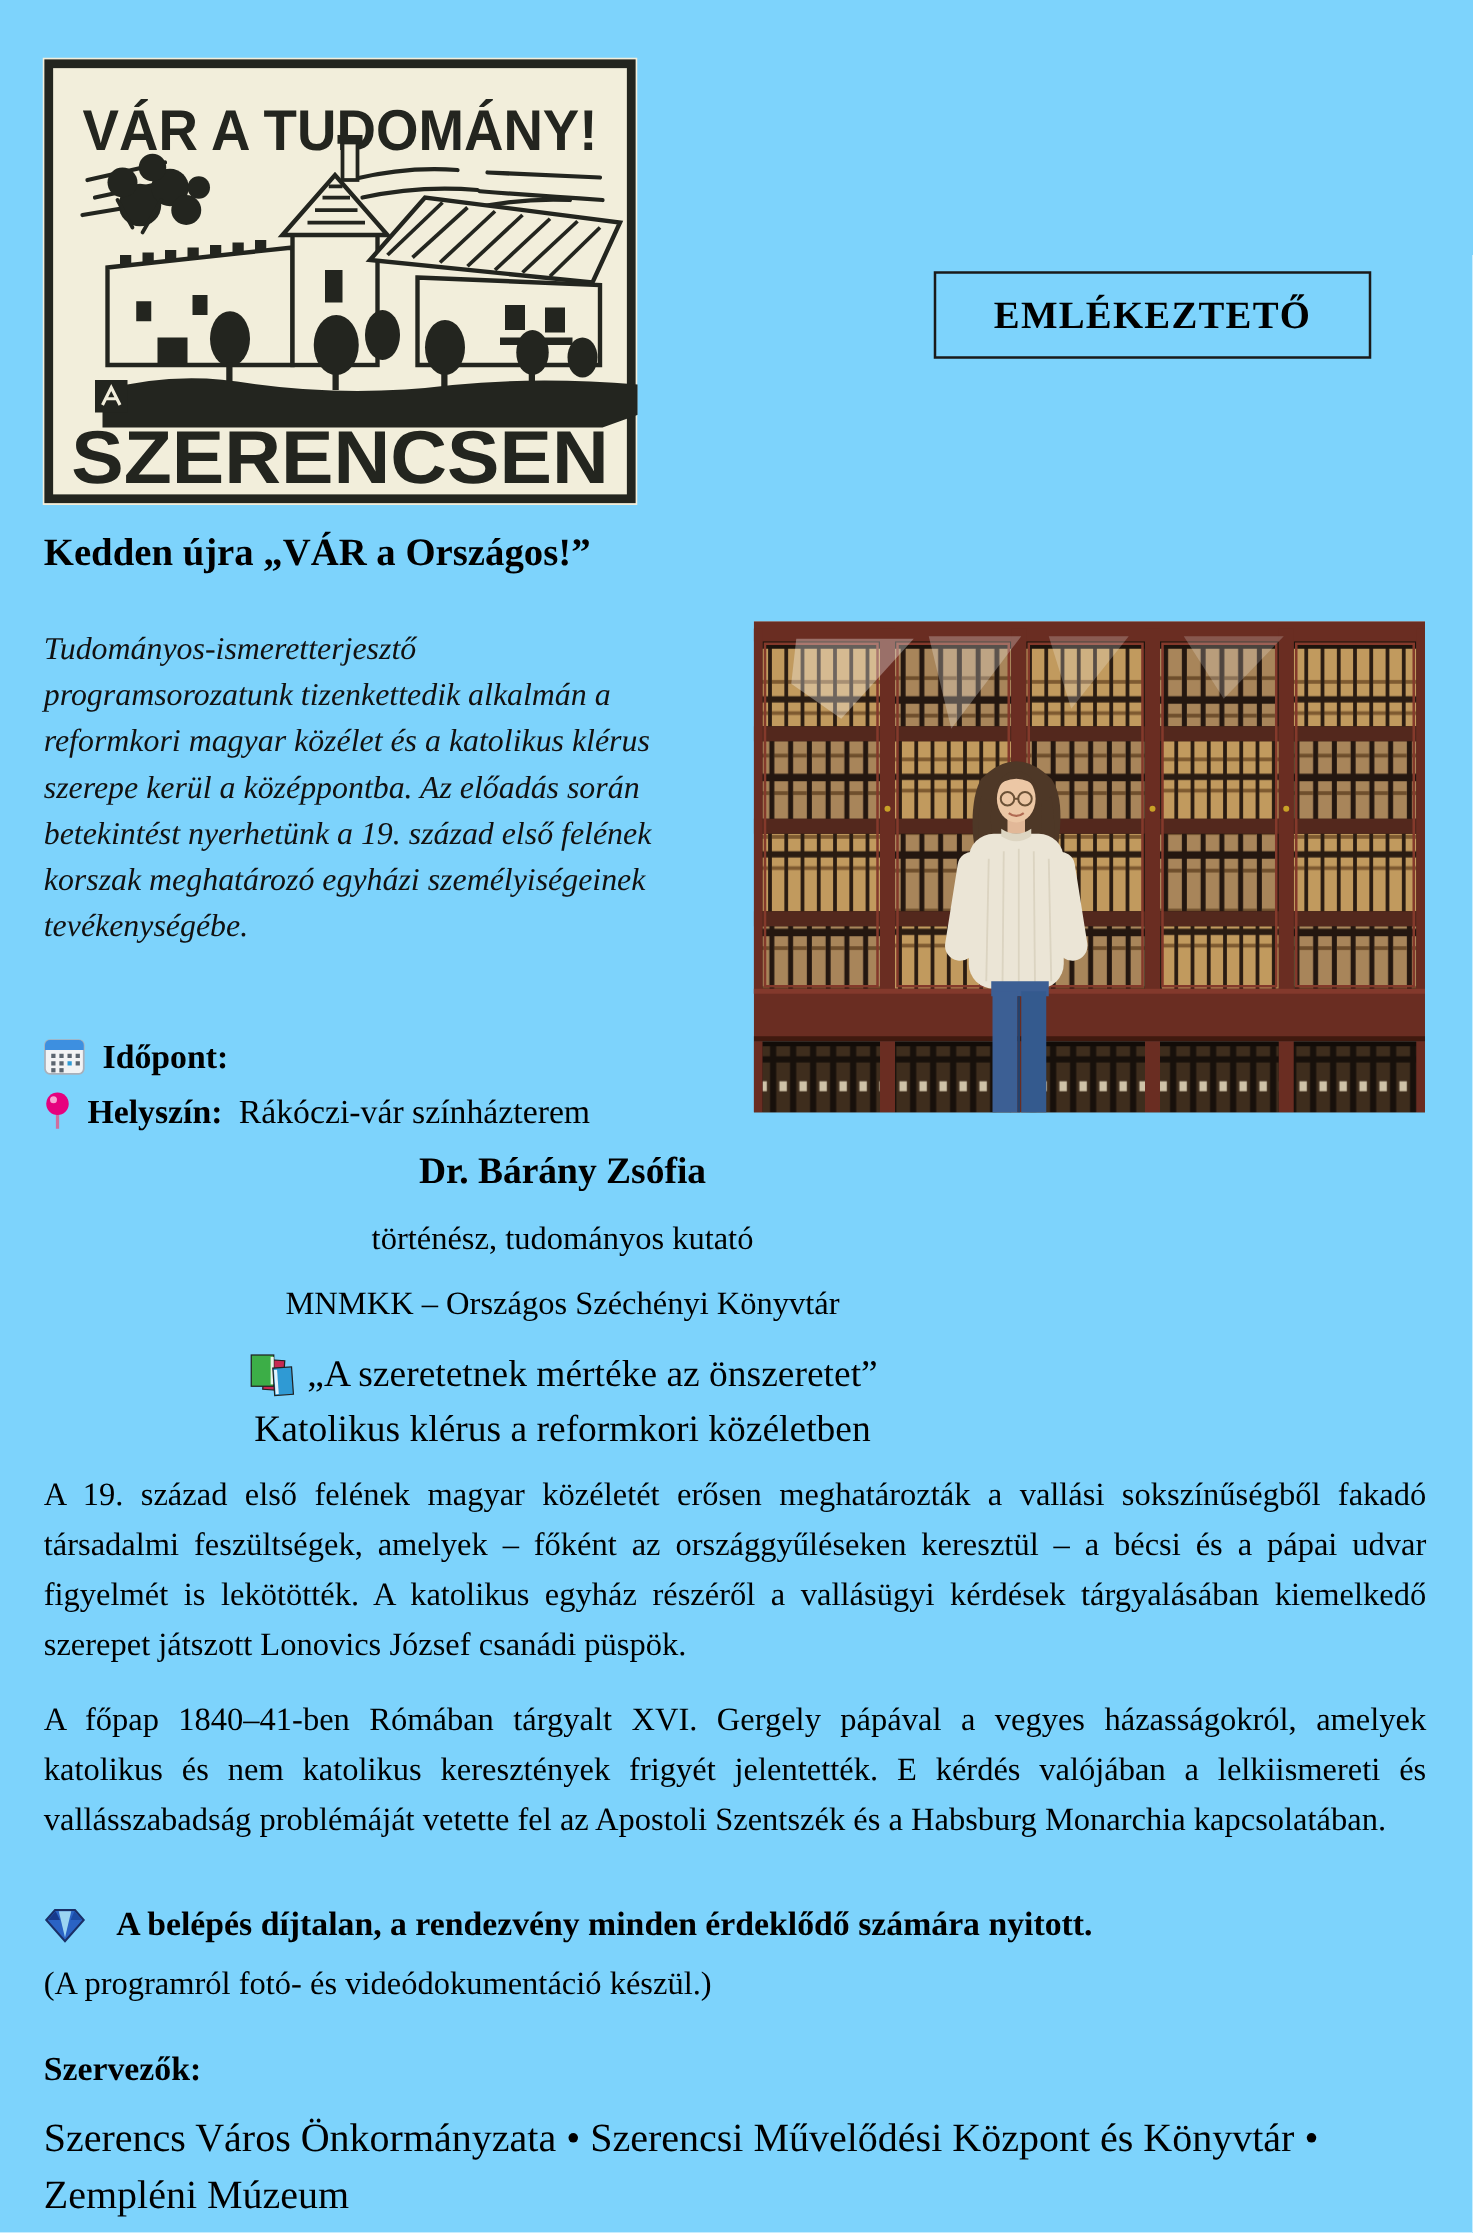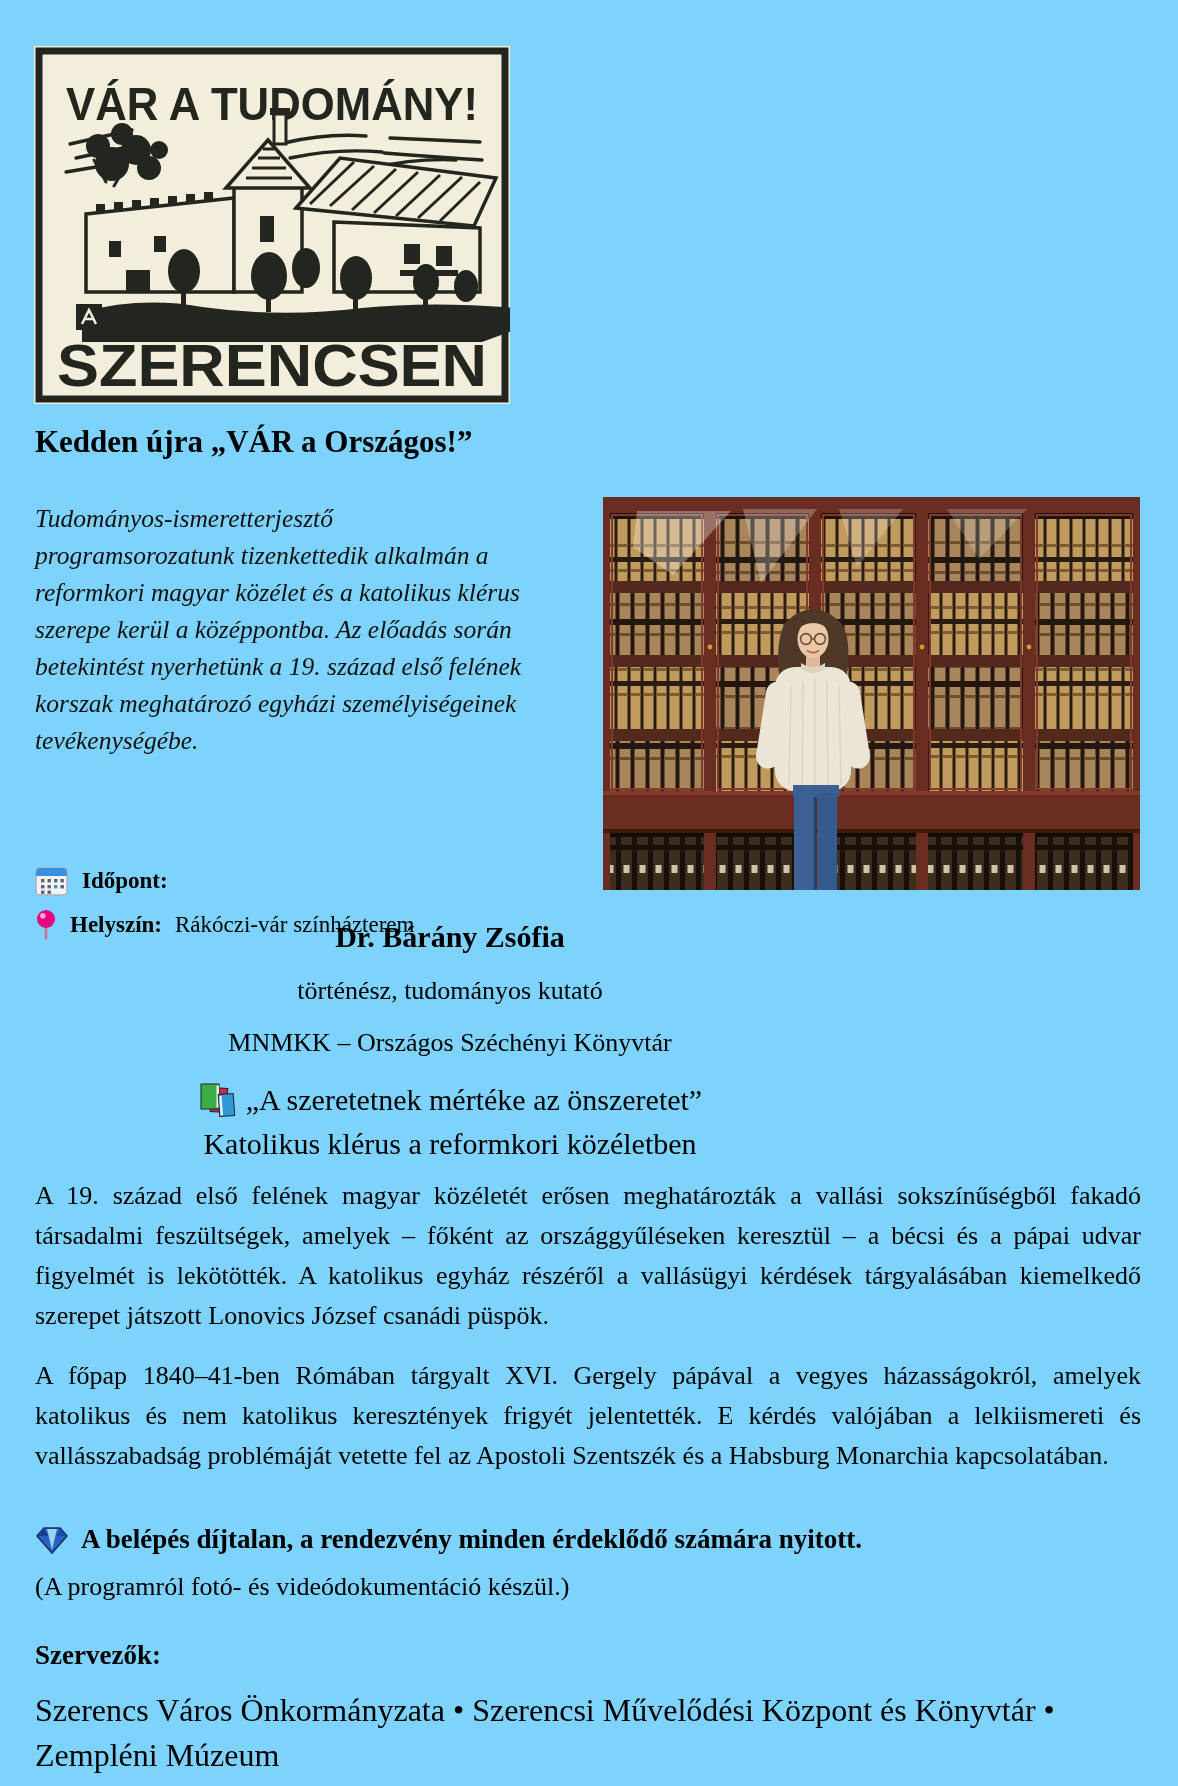--- a/index.html
+++ b/index.html
@@ -16,38 +16,38 @@
         display:flex;align-items:center;justify-content:center;
         font-weight:bold;font-size:31px;letter-spacing:1px;}
 
   .heading{left:35px;top:424px;font-size:31px;font-weight:bold;}
 
   .intro{left:35px;top:500px;width:600px;font-style:italic;font-size:25.5px;line-height:37px;color:#111;}
 
   .photo{left:603px;top:497px;width:537px;height:393px;}
   .photo svg{display:block;width:100%;height:100%;}
 
-  .details{left:35px;top:862px;display:flex;flex-direction:column;gap:6px;font-size:23px;}
+  .details{left:35px;top:826px;display:flex;flex-direction:column;gap:6px;font-size:27px;}
   .detail-row{display:flex;align-items:center;gap:13px;height:38px;}
   .detail-row .lbl{font-weight:bold;}
   .icon{display:inline-flex;align-items:center;justify-content:center;flex:0 0 auto;}
 
   .center-col{width:830px;text-align:center;}
   .speaker-name{left:35px;top:920px;font-size:30px;font-weight:bold;}
   .speaker-role{left:35px;top:976px;font-size:26px;}
   .speaker-affil{left:35px;top:1028px;font-size:26px;}
 
   .lecture{left:35px;top:1078px;font-size:30px;font-weight:normal;line-height:44px;}
   .lecture-line1{display:flex;align-items:center;justify-content:center;gap:10px;}
 
   .bodytext{left:35px;width:1106px;font-size:26px;line-height:40px;text-align:justify;}
   .body1{top:1176px;}
   .body2{top:1356px;}
 
-  .admission{left:35px;top:1524px;display:flex;align-items:center;gap:12px;
+  .admission{left:35px;top:1524px;display:flex;align-items:center;gap:24px;
              font-size:27px;font-weight:bold;}
   .note{left:35px;top:1572px;font-size:26px;}
 
   .org-label{left:35px;top:1640px;font-size:27px;font-weight:bold;}
   .org-value{left:35px;top:1688px;width:1106px;font-size:32px;line-height:45px;}
 </style>
 </head>
 <body>
 
 <div class="page">
@@ -142,20 +142,23 @@
       <path d="M48 266 q60 -16 120 -5 q80 11 160 1 q90 -9 200 5 L448 296 L48 296 Z" fill="#23251f"></path>
 
       <g>
         <rect x="42" y="258" width="26" height="26" fill="#23251f"></rect>
         <path d="M48 278 L55 264 L62 278 M51 273 L59 273" stroke="#f2eedb" stroke-width="2.5" fill="none"></path>
       </g>
       <text x="238" y="340" text-anchor="middle" font-family="Liberation Sans, sans-serif" font-weight="bold" font-size="60" fill="#23251f" textLength="430" lengthAdjust="spacingAndGlyphs">SZERENCSEN</text>
     </svg>
   </div>
 
+  <div class="abs memo">
+    <span>EMLÉKEZTETŐ</span>
+  </div>
 
   <div class="abs heading">Kedden újra „VÁR a Országos!”</div>
 
   <div class="abs intro">
     <div>Tudományos-ismeretterjesztő</div>
     <div>programsorozatunk tizenkettedik alkalmán a</div>
     <div>reformkori magyar közélet és a katolikus klérus</div>
     <div>szerepe kerül a középpontba. Az előadás során</div>
     <div>betekintést nyerhetünk a 19. század első felének</div>
     <div>korszak meghatározó egyházi személyiségeinek</div>

